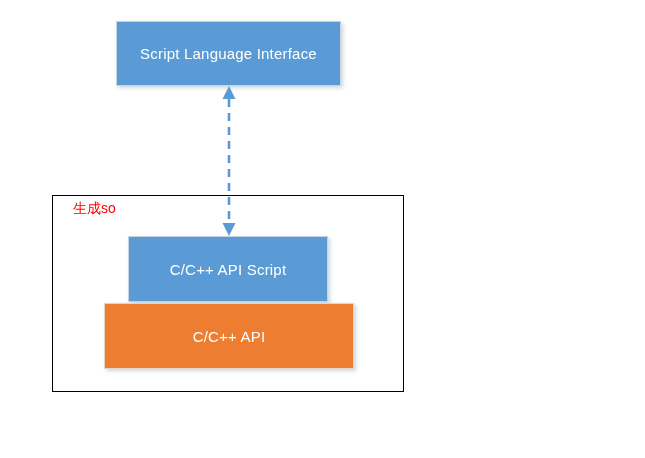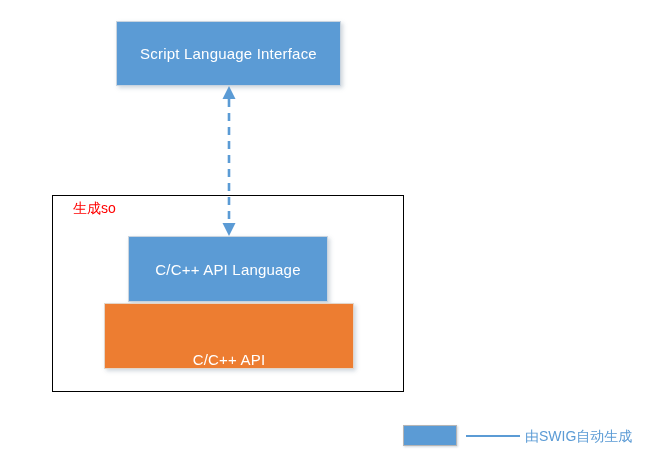--- a/index.html
+++ b/index.html
@@ -17,21 +17,21 @@
     position: absolute;
     display: flex;
     align-items: center;
     justify-content: center;
     color: var(--color-box_text);
     font-size: 15px;
     letter-spacing: 0.2px;
     box-shadow: 2px 2px 4px rgba(120,140,160,0.35);
   }
   .node-blue   { background: var(--color-blue);   border: 1px solid #c9d4df; }
-  .node-orange { background: var(--color-orange); border: 1px solid #e3d5c8; align-items: flex-end; }
+  .node-orange { background: var(--color-orange); border: 1px solid #e3d5c8; }
 
   .script-box  { left: 116px; top: 21px;  width: 223px; height: 63px; }
   .wrapper-box { left: 128px; top: 236px; width: 198px; height: 64px; }
   .api-box     { left: 104px; top: 303px; width: 248px; height: 64px; }
 
   .container-box {
     position: absolute;
     left: 52px; top: 195px;
     width: 350px; height: 195px;
     border: 1px solid var(--color-container_border);
@@ -92,26 +92,21 @@
     <polygon points="13,0 6.5,13 19.5,13" fill="#5B9BD5"></polygon>
     <line x1="13" y1="13" x2="13" y2="137" stroke-width="2.6" stroke-dasharray="8 6" stroke="#5B9BD5"></line>
     <polygon points="13,150 6.5,137 19.5,137" fill="#5B9BD5"></polygon>
   </svg>
 
   <div class="container-box">
     <span class="container-label">生成so</span>
   </div>
 
   <div class="node node-blue wrapper-box">
-    <span>C/C++ API Language</span>
+    <span>C/C++ API Script</span>
   </div>
 
   <div class="node node-orange api-box">
     <span>C/C++ API</span>
   </div>
 
-  <div class="legend">
-    <div class="legend-swatch"></div>
-    <div class="legend-line"></div>
-    <span class="legend-label">由SWIG自动生成</span>
-  </div>
 
 </div>
 
 </body></html>

